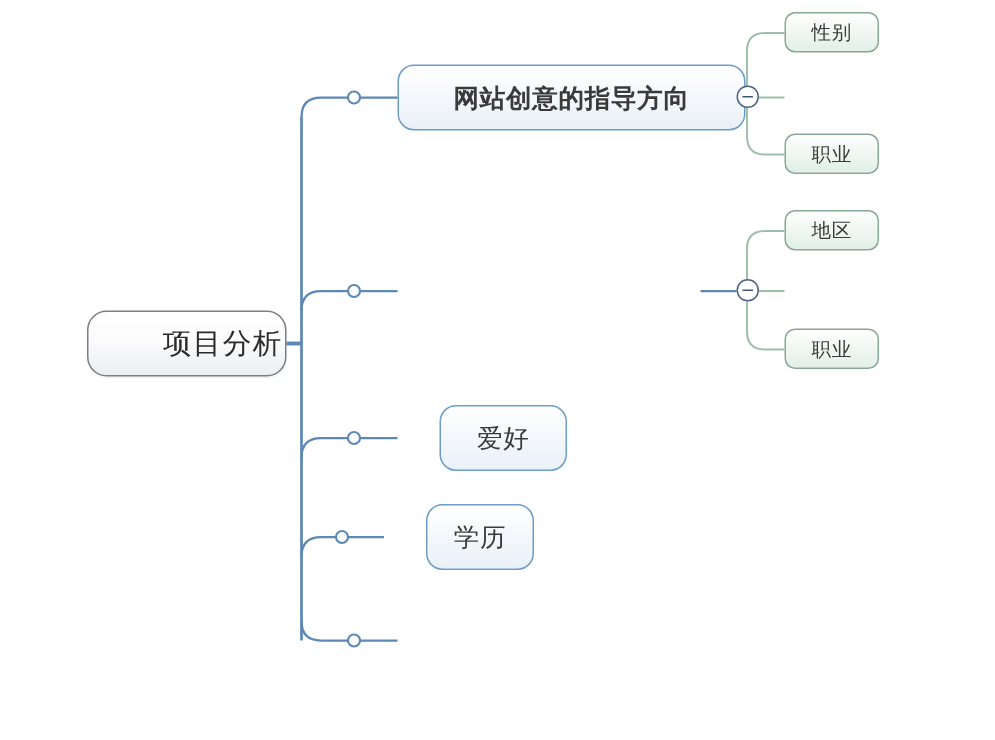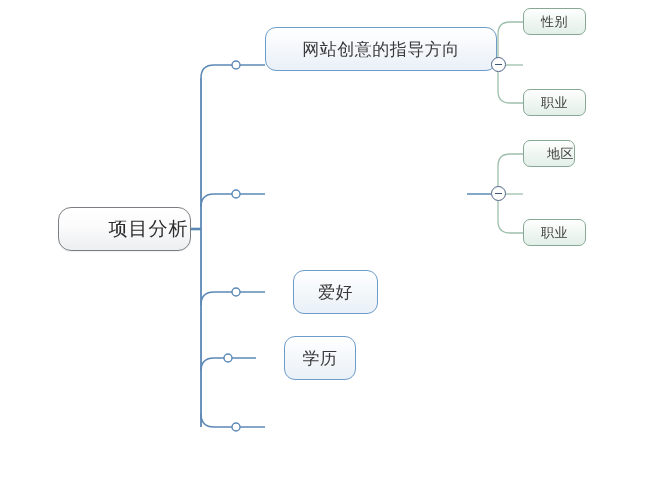--- a/index.html
+++ b/index.html
@@ -141,35 +141,35 @@
       <circle cx="236" cy="292" r="4"></circle>
       <circle cx="228" cy="358" r="4"></circle>
       <circle cx="236" cy="427" r="4"></circle>
     </g>
   </svg>
 
   <div class="node node-root" style="left:58px; top:207px; width:133px; height:44px;padding-left:48px;">
     <span>项目分析</span>
   </div>
 
-  <div class="node node-blue" style="left:265px; top:27px; width:232px; height:44px;">
+  <div class="node node-blue" style="left:265px; top:43px; width:232px; height:44px;font-weight:bold;">
     <span>网站创意的指导方向</span>
   </div>
   <div class="collapse-icon" style="left:491px; top:57px;"></div>
 
   <div class="node node-green" style="left:523px; top:8px; width:63px; height:27px;text-align:center;">
     <span>性别</span>
   </div>
   <div class="node node-green" style="left:523px; top:89px; width:63px; height:27px;">
     <span>职业</span>
   </div>
 
   <div class="collapse-icon" style="left:491px; top:186px;"></div>
 
-  <div class="node node-green" style="left:523px; top:140px; width:52px; height:27px;justify-content:flex-end;">
+  <div class="node node-green" style="left:523px; top:140px; width:63px; height:27px;">
     <span>地区</span>
   </div>
   <div class="node node-green" style="left:523px; top:219px; width:63px; height:27px;">
     <span>职业</span>
   </div>
 
   <div class="node node-blue small" style="left:265px; top:270px; width:85px; height:44px;">
     <span>爱好</span>
   </div>
 

